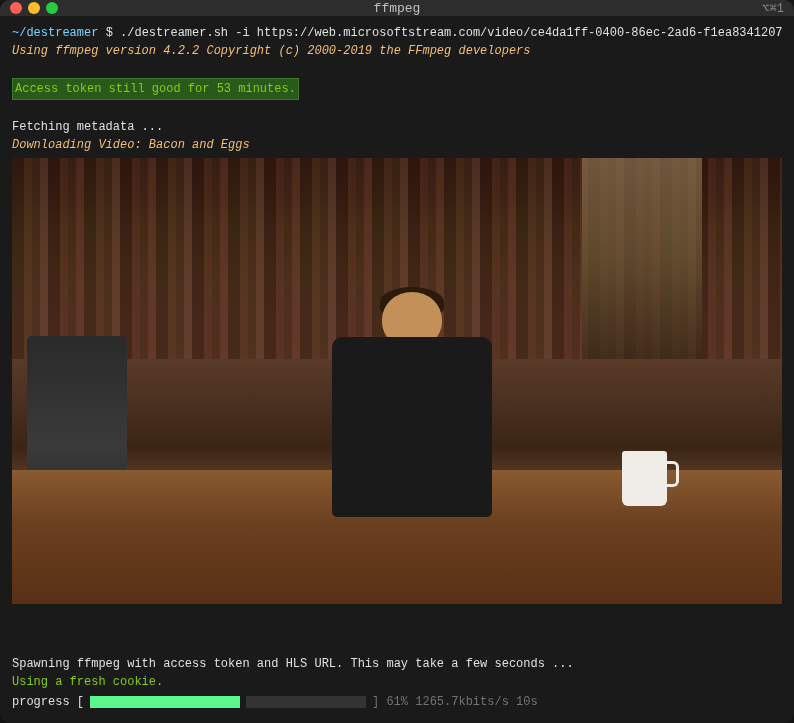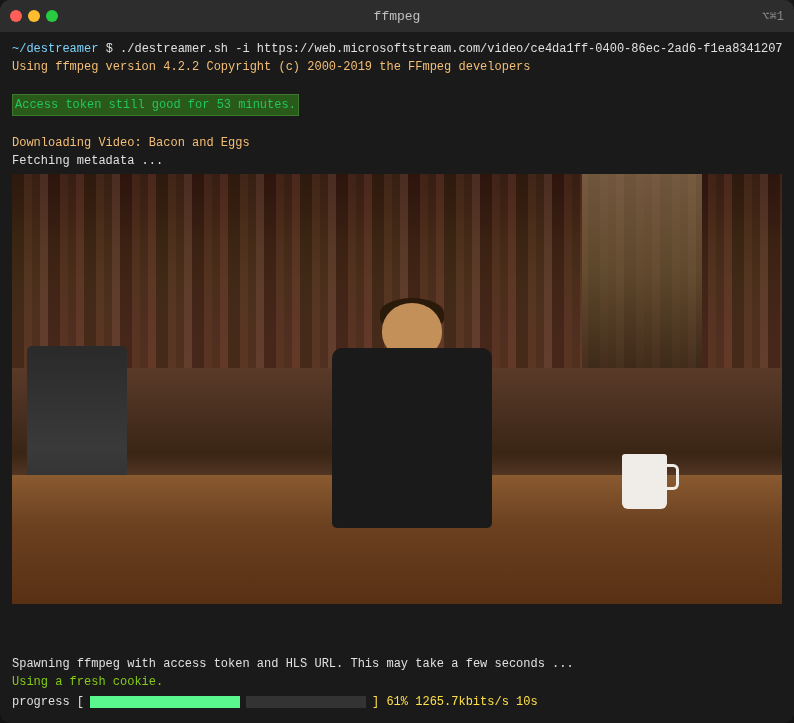--- a/index.html
+++ b/index.html
@@ -20,21 +20,21 @@
       background: #1e1e1e;
       border-radius: 10px;
       overflow: hidden;
       display: flex;
       flex-direction: column;
       box-shadow: 0 10px 40px rgba(0,0,0,0.8);
     }
 
     .titlebar {
       background: #2d2d2d;
-      height: 32px;
+      height: 16px;
       display: flex;
       align-items: center;
       padding: 0 10px;
       position: relative;
       flex-shrink: 0;
     }
 
     .traffic-lights {
       display: flex;
       gap: 6px;
@@ -90,29 +90,30 @@
     .prompt-dollar {
       color: #e0e0e0;
     }
 
     .cmd-text {
       color: #e0e0e0;
     }
 
     .yellow-text {
       color: #f4bf75;
+      font-style: italic;
     }
 
     .green-text {
       color: #84cc16;
     }
 
     .green-highlight {
       background-color: #2a5a1a;
-      color: #22c55e;
+      color: #84cc16;
       padding: 1px 2px;
       border: 1px solid #3a7a2a;
       display: inline-block;
     }
 
     .white-text {
       color: #e0e0e0;
     }
 
     .video-thumbnail {
@@ -308,21 +309,21 @@
 
     .progress-empty {
       display: inline-block;
       width: 120px;
       height: 12px;
       background: #333;
       vertical-align: middle;
     }
 
     .progress-stats {
-      color: #fde047;
+      color: #737373;
     }
   </style>
 </head>
 <body>
 
 <div class="window">
   <div class="titlebar">
     <div class="traffic-lights">
       <div class="traffic-light close"></div>
       <div class="traffic-light minimize"></div>
@@ -345,26 +346,26 @@
     </div>
 
     <div class="line">&nbsp;</div>
 
     <div class="line">
       <span class="green-highlight">Access token still good for 53 minutes.</span>
     </div>
 
     <div class="line">&nbsp;</div>
 
+    <div class="line white-text">
+      <span>Fetching metadata ...</span>
+    </div>
+
     <div class="line yellow-text">
       <span>Downloading Video: Bacon and Eggs</span>
-    </div>
-
-    <div class="line white-text">
-      <span>Fetching metadata ...</span>
     </div>
 
     <div class="video-thumbnail">
       <div class="scene-bg"></div>
       <div class="bookshelf"></div>
       <div class="window-light"></div>
       <div class="chair-left"></div>
       <div class="restaurant-table"></div>
       <div class="plate"></div>
       <div class="mug"></div>

